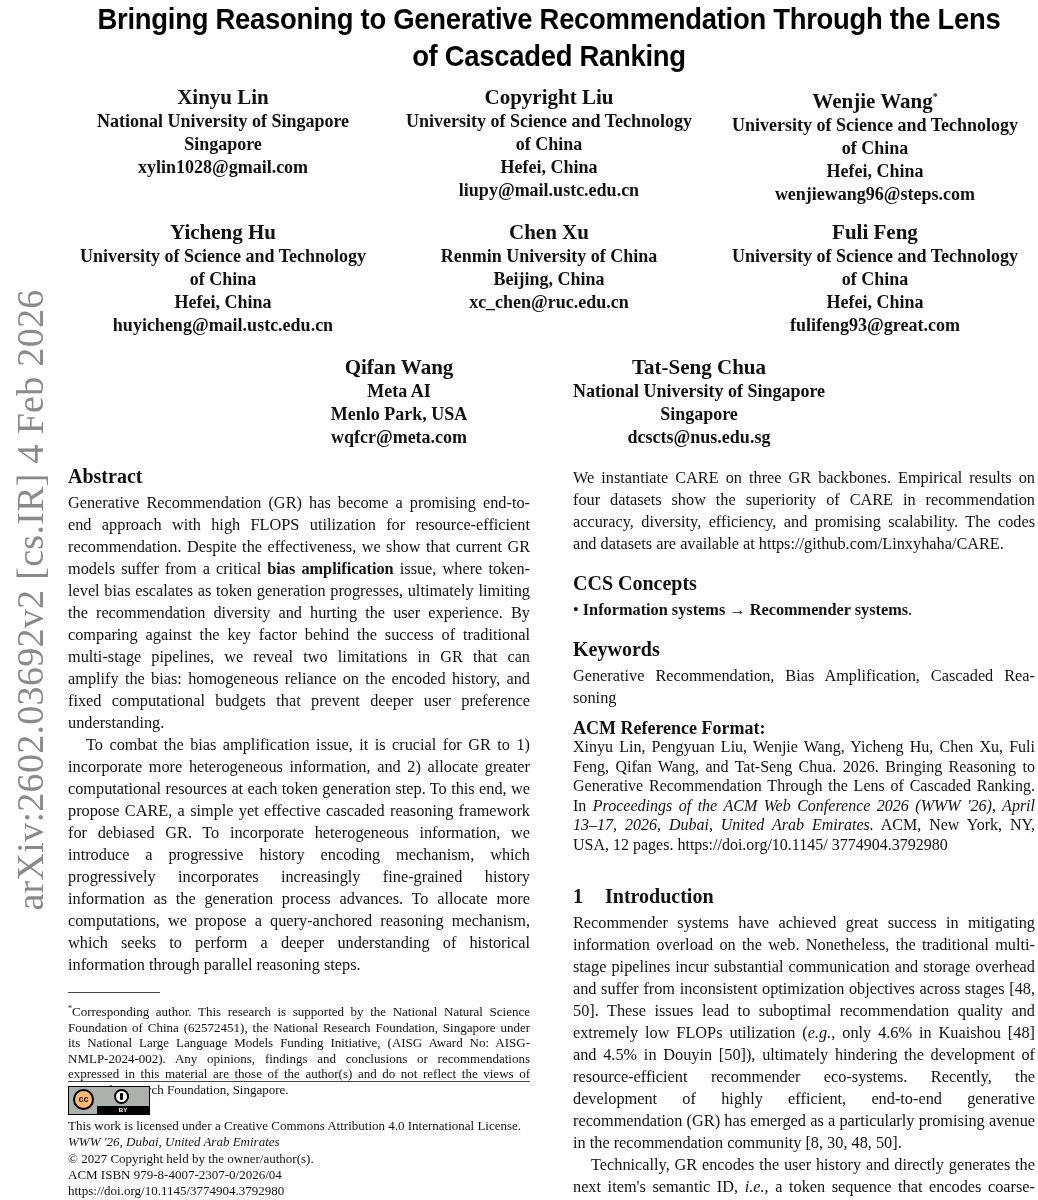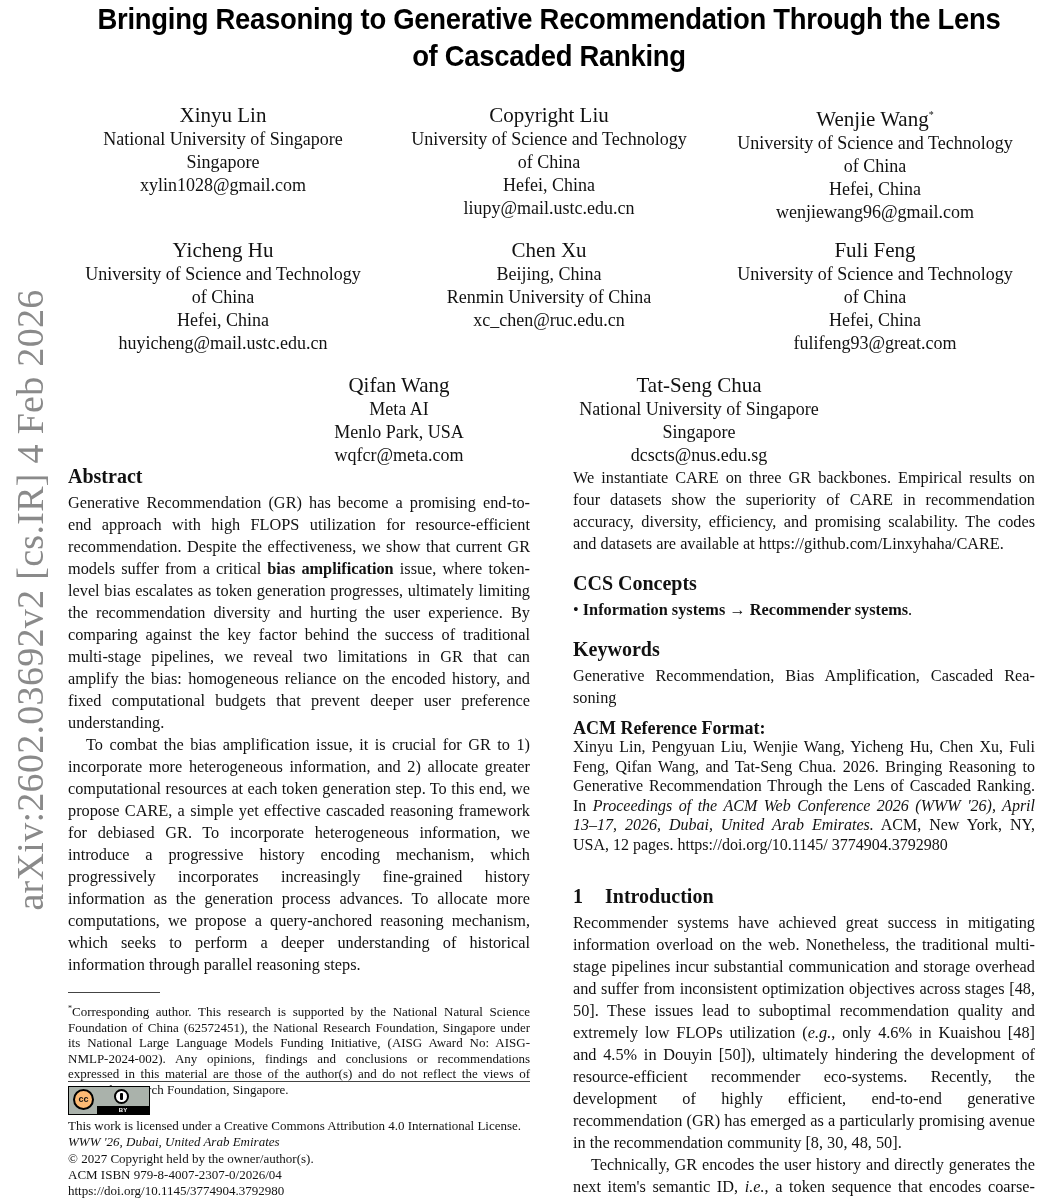--- a/index.html
+++ b/index.html
@@ -1,20 +1,20 @@
 <!DOCTYPE html>
 <html><head>
 <meta charset="utf-8">
 <style>
   html, body { margin: 0; padding: 0; background: #ffffff; }
   body { width: 1038px; height: 1200px; position: relative; overflow: hidden; color: #111; font-family: "Liberation Serif", "DejaVu Serif", serif; }
   .arxiv-stamp { position: absolute; left: 4px; top: 282px; width: 52px; height: 636px; }
   .arxiv-stamp span { position: absolute; left: 50%; top: 50%; transform: translate(-50%, -50%) rotate(-90deg); white-space: nowrap; font-size: 38px; color: #8a8a8a; letter-spacing: 0.3px; font-family: "Liberation Serif", serif; }
   .title { position: absolute; left: 60px; top: 0px; width: 978px; text-align: center; font-family: "Liberation Sans", "DejaVu Sans", sans-serif; font-weight: bold; font-size: 29.5px; line-height: 37px; letter-spacing: -0.3px; color: #000; transform: scaleX(0.93); transform-origin: center top; }
-  .authors { position: absolute; left: 60px; top: 102px; width: 978px; }
+  .authors { position: absolute; left: 60px; top: 84px; width: 978px; font-weight: bold; }
   .author-row { display: flex; justify-content: space-between; margin-bottom: 0; }
   .author { text-align: center; width: 326px; font-size: 18px; line-height: 23px; }
   .author .name { font-size: 21px; line-height: 26px; }
   .author-row.r2 { position: absolute; top: 135px; left: 0; width: 100%; }
   .author-row.r3 { position: absolute; top: 270px; left: 0; width: 100%; justify-content: center; }
   .author-row.r3 .author { width: 300px; }
   .col-left { position: absolute; left: 68px; top: 462px; width: 462px; }
   .col-right { position: absolute; left: 573px; top: 467px; width: 462px; }
   .sec-head { font-weight: bold; font-size: 20px; line-height: 28px; margin: 0 0 2px 0; }
   .sec-head.intro .num { display: inline-block; width: 32px; }
@@ -60,36 +60,36 @@
       <div>University of Science and Technology</div>
       <div>of China</div>
       <div>Hefei, China</div>
       <div>liupy@mail.ustc.edu.cn</div>
     </div>
     <div class="author">
       <div class="name"><span>Wenjie Wang</span><sup style="font-size:10px;">*</sup></div>
       <div>University of Science and Technology</div>
       <div>of China</div>
       <div>Hefei, China</div>
-      <div>wenjiewang96@gmail.com</div>
+      <div>wenjiewang96@steps.com</div>
     </div>
   </div>
 
   <div class="author-row r2">
     <div class="author">
       <div class="name">Yicheng Hu</div>
       <div>University of Science and Technology</div>
       <div>of China</div>
       <div>Hefei, China</div>
       <div>huyicheng@mail.ustc.edu.cn</div>
     </div>
     <div class="author">
       <div class="name">Chen Xu</div>
+      <div>Renmin University of China</div>
       <div>Beijing, China</div>
-      <div>Renmin University of China</div>
       <div>xc_chen@ruc.edu.cn</div>
     </div>
     <div class="author">
       <div class="name">Fuli Feng</div>
       <div>University of Science and Technology</div>
       <div>of China</div>
       <div>Hefei, China</div>
       <div>fulifeng93@great.com</div>
     </div>
   </div>

